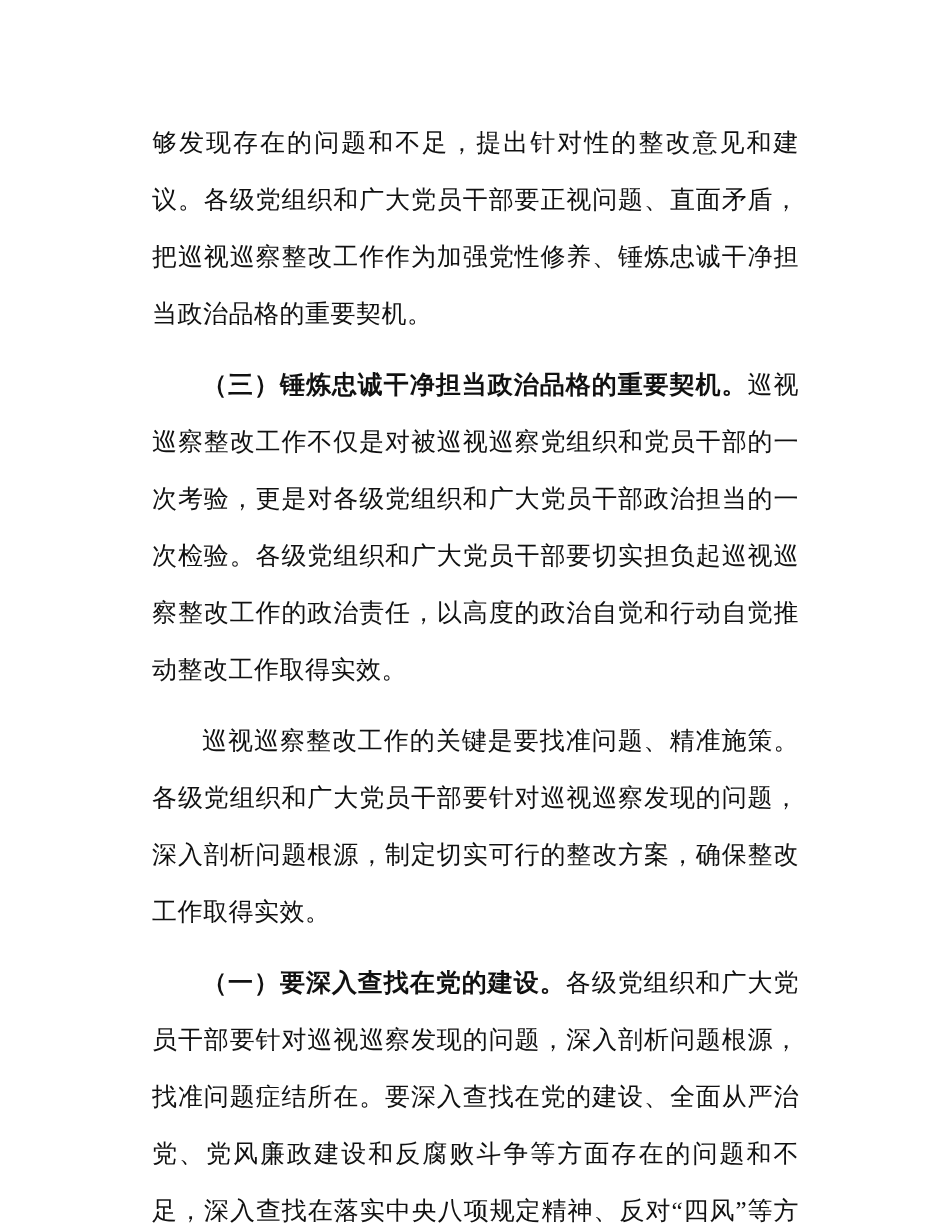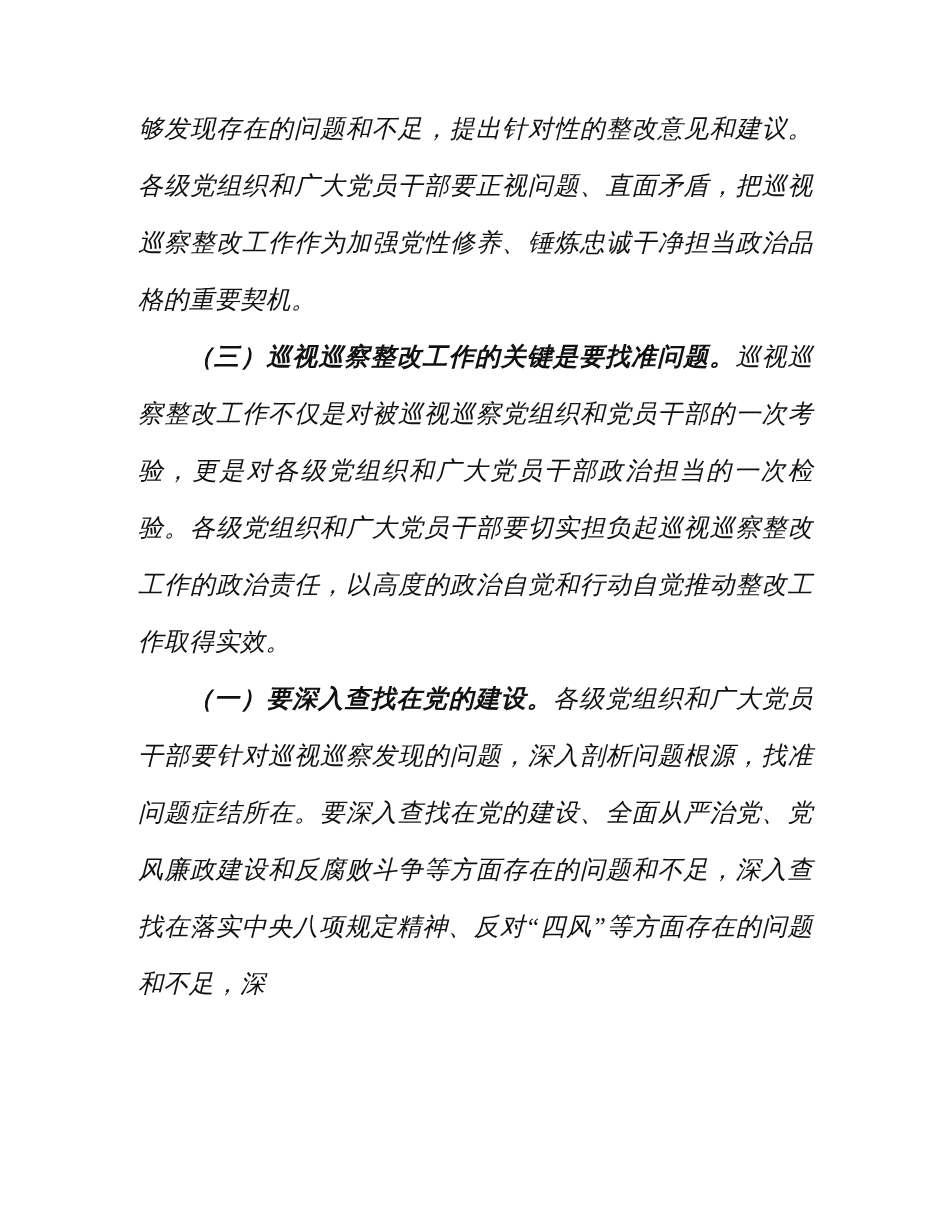--- a/index.html
+++ b/index.html
@@ -15,41 +15,41 @@
     background: #ffffff;
     padding: 100px 137px 0 138px;
     font-family: "Liberation Serif", "DejaVu Serif", serif;
     font-size: 25px;
     line-height: 57px;
     color: #111111;
     text-align: justify;
     overflow: hidden;
   }
   .page p {
-    margin: 0;
+    margin: 14px;
     padding: 0;
     text-indent: 2em;
     letter-spacing: 0.5px;
-    font-style: italic;
   }
   .page p.continuation {
     text-indent: 0;
   }
   .page p.heading {
     font-weight: bold;
   }
   .page p .lead {
     font-weight: bold;
   }
   .page p .body-text {
     font-weight: normal;
   }
 </style>
 </head>
 <body>
 
 <div class="page">
   <div id="doc-content">
       <p class="continuation"><span class="body-text">够发现存在的问题和不足，提出针对性的整改意见和建议。各级党组织和广大党员干部要正视问题、直面矛盾，把巡视巡察整改工作作为加强党性修养、锤炼忠诚干净担当政治品格的重要契机。</span></p>
-      <p class="body"><span class="lead">（三）巡视巡察整改工作的关键是要找准问题。</span><span class="body-text">巡视巡察整改工作不仅是对被巡视巡察党组织和党员干部的一次考验，更是对各级党组织和广大党员干部政治担当的一次检验。各级党组织和广大党员干部要切实担负起巡视巡察整改工作的政治责任，以高度的政治自觉和行动自觉推动整改工作取得实效。</span></p>
+      <p class="body"><span class="lead">（三）锤炼忠诚干净担当政治品格的重要契机。</span><span class="body-text">巡视巡察整改工作不仅是对被巡视巡察党组织和党员干部的一次考验，更是对各级党组织和广大党员干部政治担当的一次检验。各级党组织和广大党员干部要切实担负起巡视巡察整改工作的政治责任，以高度的政治自觉和行动自觉推动整改工作取得实效。</span></p>
+      <p class="body"><span class="body-text">巡视巡察整改工作的关键是要找准问题、精准施策。各级党组织和广大党员干部要针对巡视巡察发现的问题，深入剖析问题根源，制定切实可行的整改方案，确保整改工作取得实效。</span></p>
       <p class="body"><span class="lead">（一）要深入查找在党的建设。</span><span class="body-text">各级党组织和广大党员干部要针对巡视巡察发现的问题，深入剖析问题根源，找准问题症结所在。要深入查找在党的建设、全面从严治党、党风廉政建设和反腐败斗争等方面存在的问题和不足，深入查找在落实中央八项规定精神、反对“四风”等方面存在的问题和不足，深</span></p>
     </div>
 </div>
 
 </body></html>

